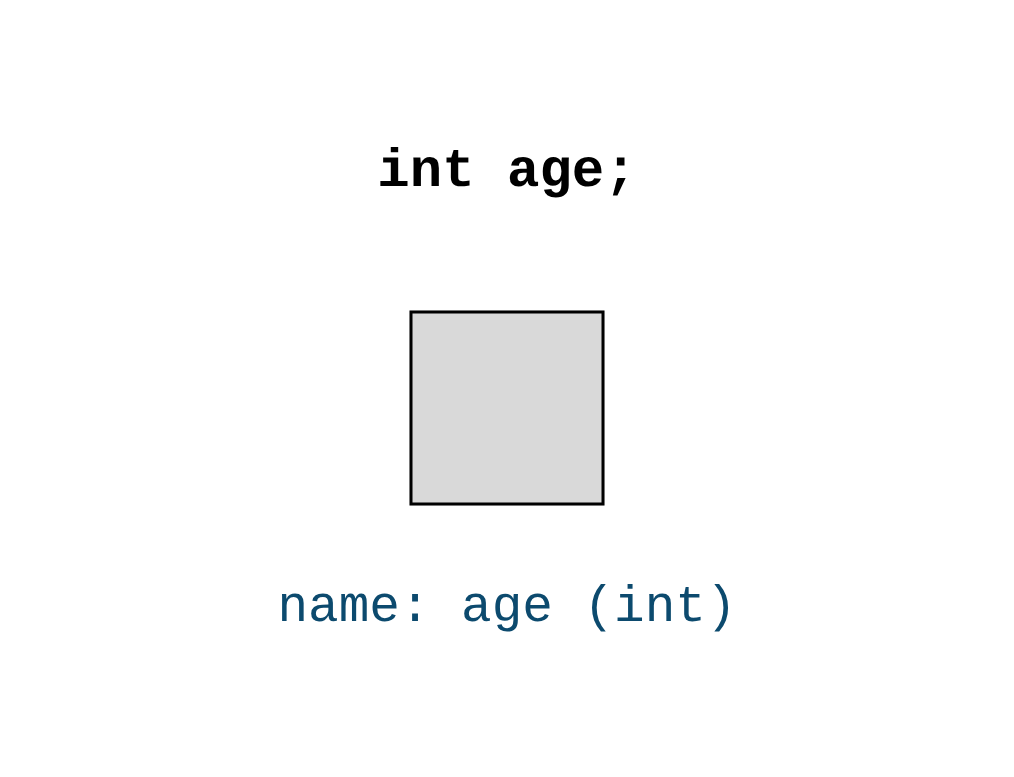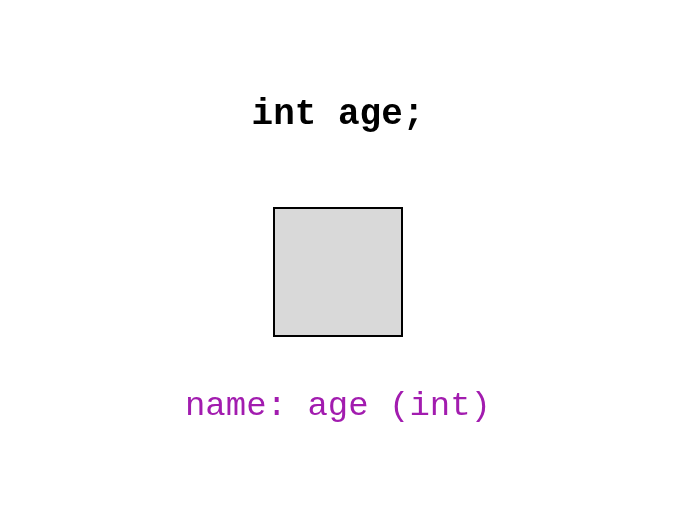--- a/index.html
+++ b/index.html
@@ -26,21 +26,21 @@
     .memory-box {
       width: 130px;
       height: 130px;
       background: #d9d9d9;
       border: 2px solid #000;
       margin-bottom: 50px;
     }
     .label {
       font-size: 34px;
       font-weight: normal;
-      color: #a21caf;
+      color: #0c4a6e;
     }
   </style>
 </head>
 <body>
 
 <div class="declaration">int age;</div>
 
 <div class="memory-box"></div>
 
 <div class="label">name: age (int)</div>

